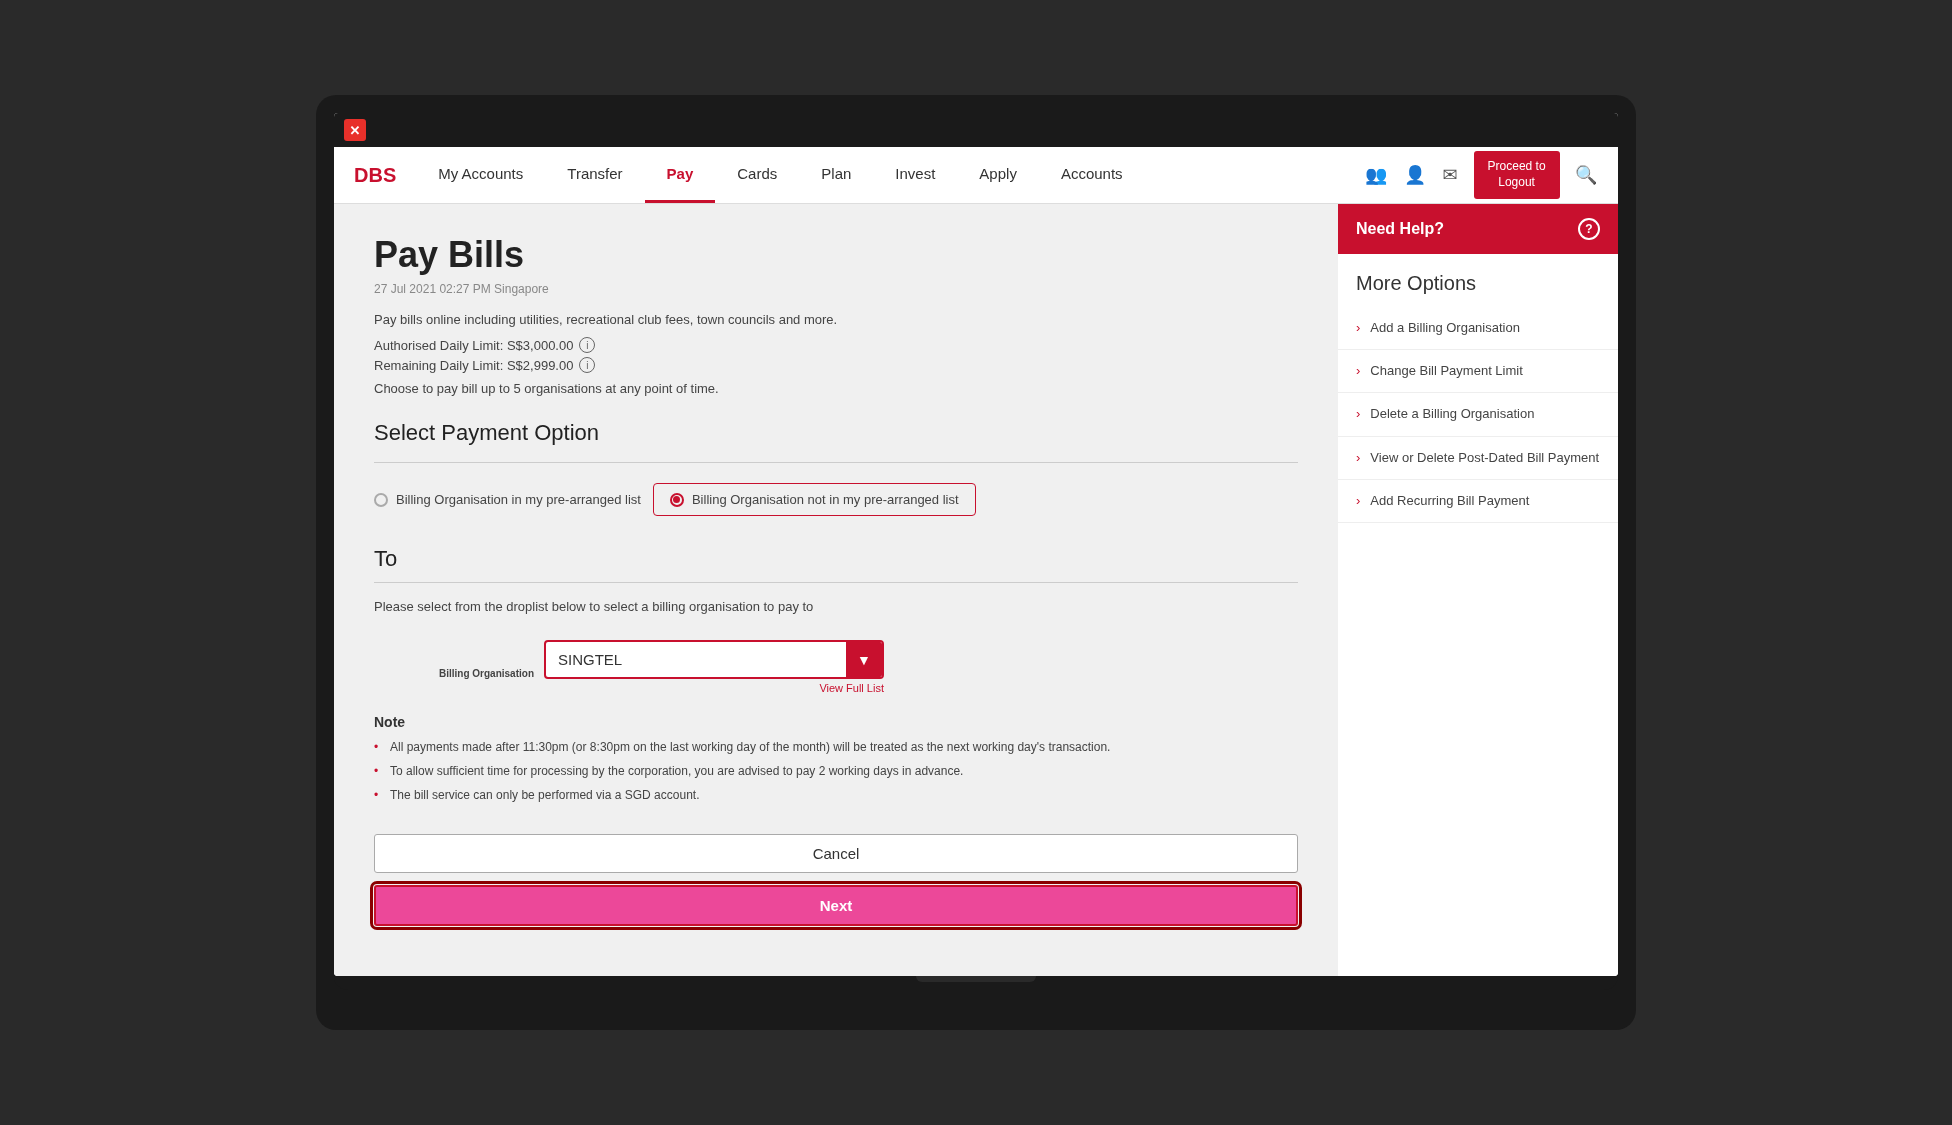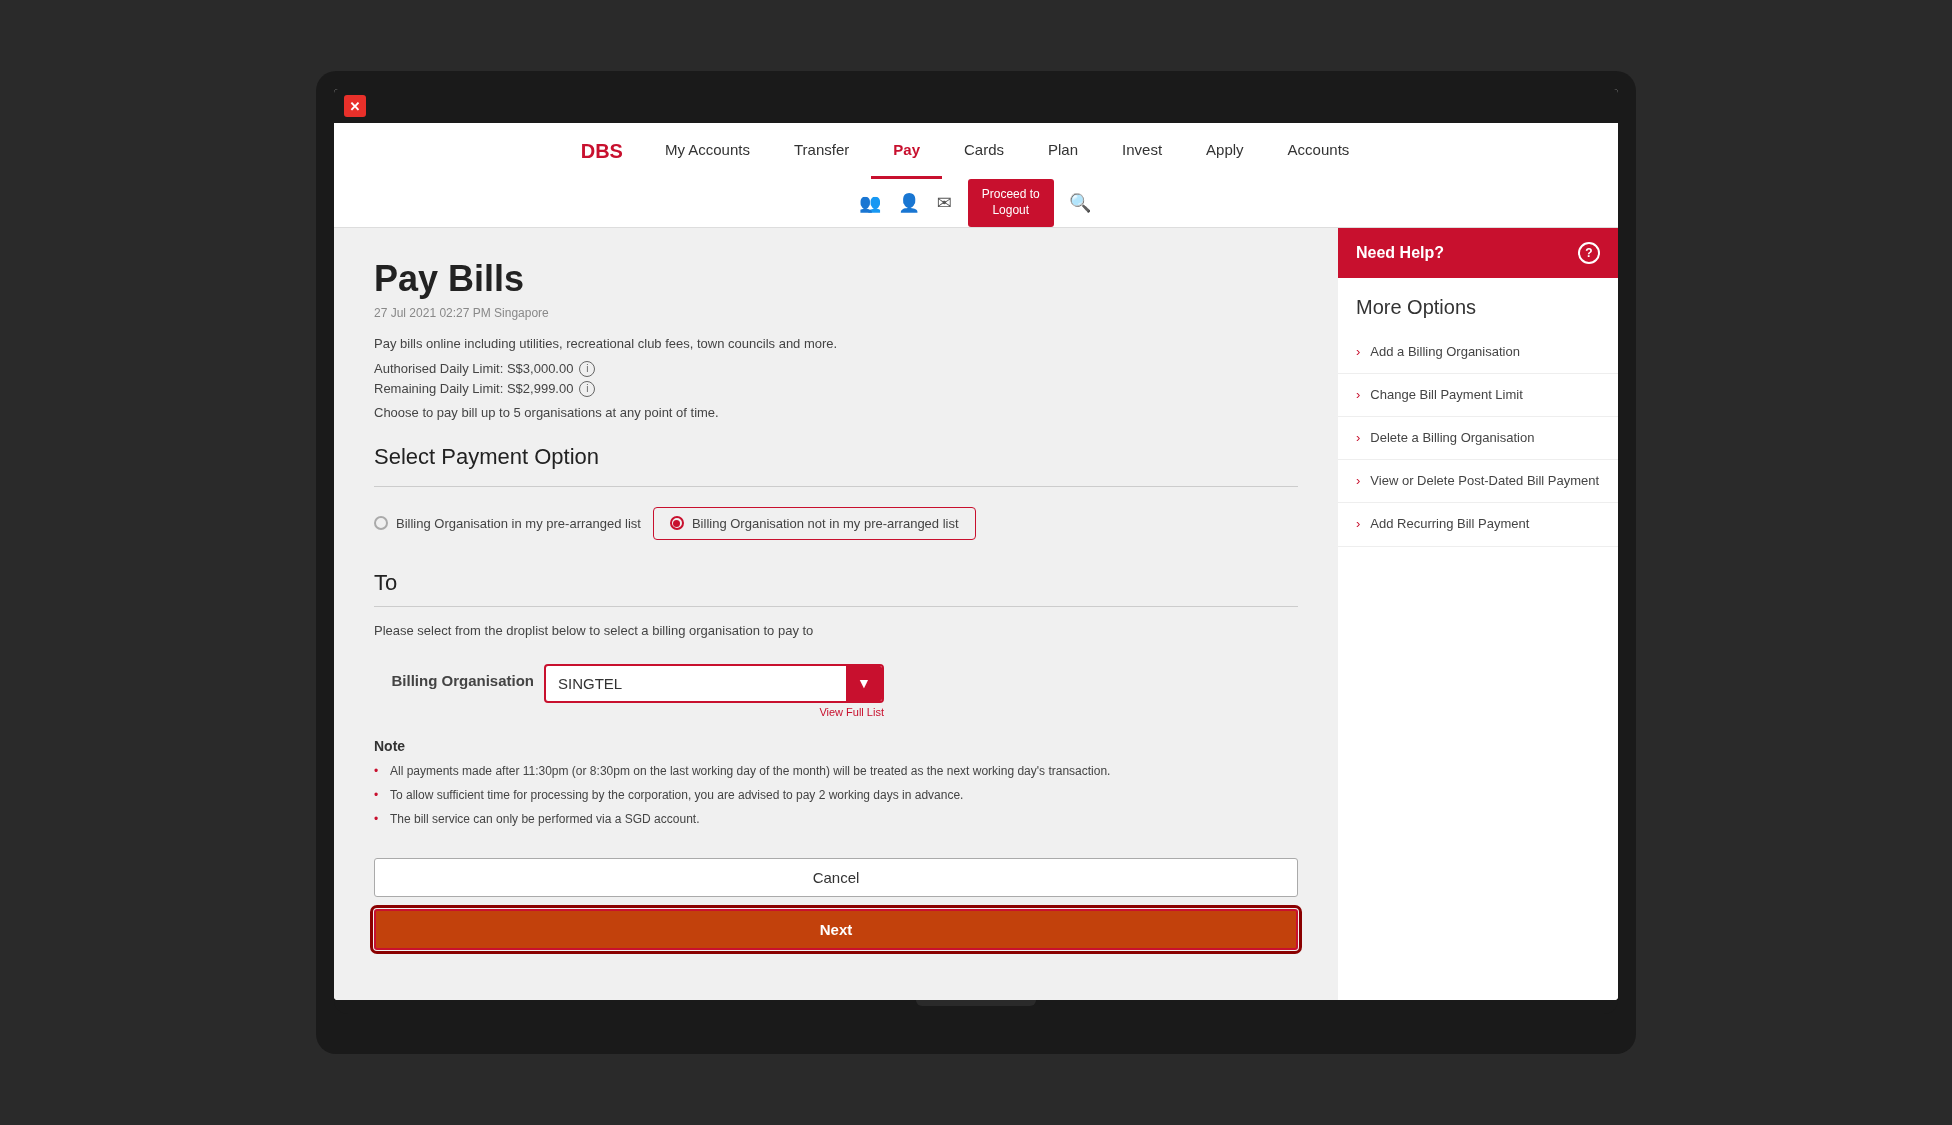--- a/index.html
+++ b/index.html
@@ -46,21 +46,20 @@
       font-weight: bold;
     }
     
     .nav-bar {
       background: #fff;
       display: flex;
       align-items: center;
       justify-content: space-between;
       padding: 0 20px;
       border-bottom: 1px solid #ddd;
-      flex-direction: column;
     }
     .nav-left {
       display: flex;
       align-items: center;
     }
     .bank-logo {
       color: #c8102e;
       font-weight: bold;
       font-size: 20px;
       margin-right: 20px;
@@ -229,26 +228,27 @@
       color: #444;
       margin-bottom: 26px;
     }
     .billing-org-row {
       display: flex;
       align-items: flex-start;
       gap: 10px;
       margin-bottom: 6px;
     }
     .billing-org-label {
-      font-size: 15px;
+      font-size: 10px;
       color: #444;
       font-weight: bold;
       text-align: right;
       min-width: 160px;
       padding-top: 8px;
+      margin-top: 20px;
     }
     .billing-org-controls {
       display: flex;
       flex-direction: column;
     }
     .billing-select-wrapper {
       display: flex;
       align-items: center;
       border: 2px solid #c8102e;
       border-radius: 4px;
@@ -330,21 +330,21 @@
     .cancel-btn {
       background: #fff;
       color: #333;
       border: 1px solid #aaa;
       padding: 10px 30px;
       font-size: 15px;
       cursor: pointer;
       border-radius: 3px;
     }
     .next-btn {
-      background: #c2410c;
+      background: #ec4899;
       color: #fff;
       border: 2px solid #c8102e;
       padding: 10px 36px;
       font-size: 15px;
       cursor: pointer;
       border-radius: 3px;
       font-weight: 600;
       outline: 3px solid #8a0000;
       outline-offset: 1px;
     }

